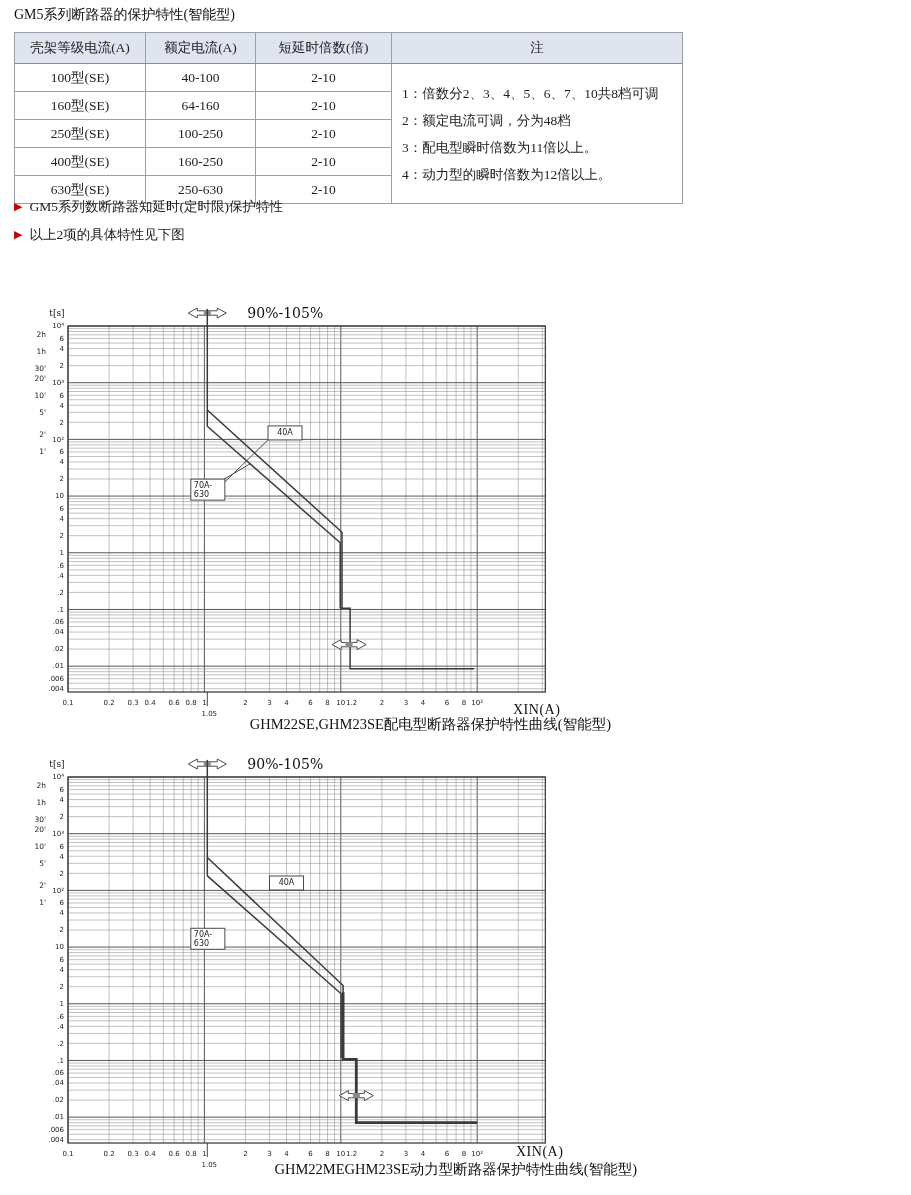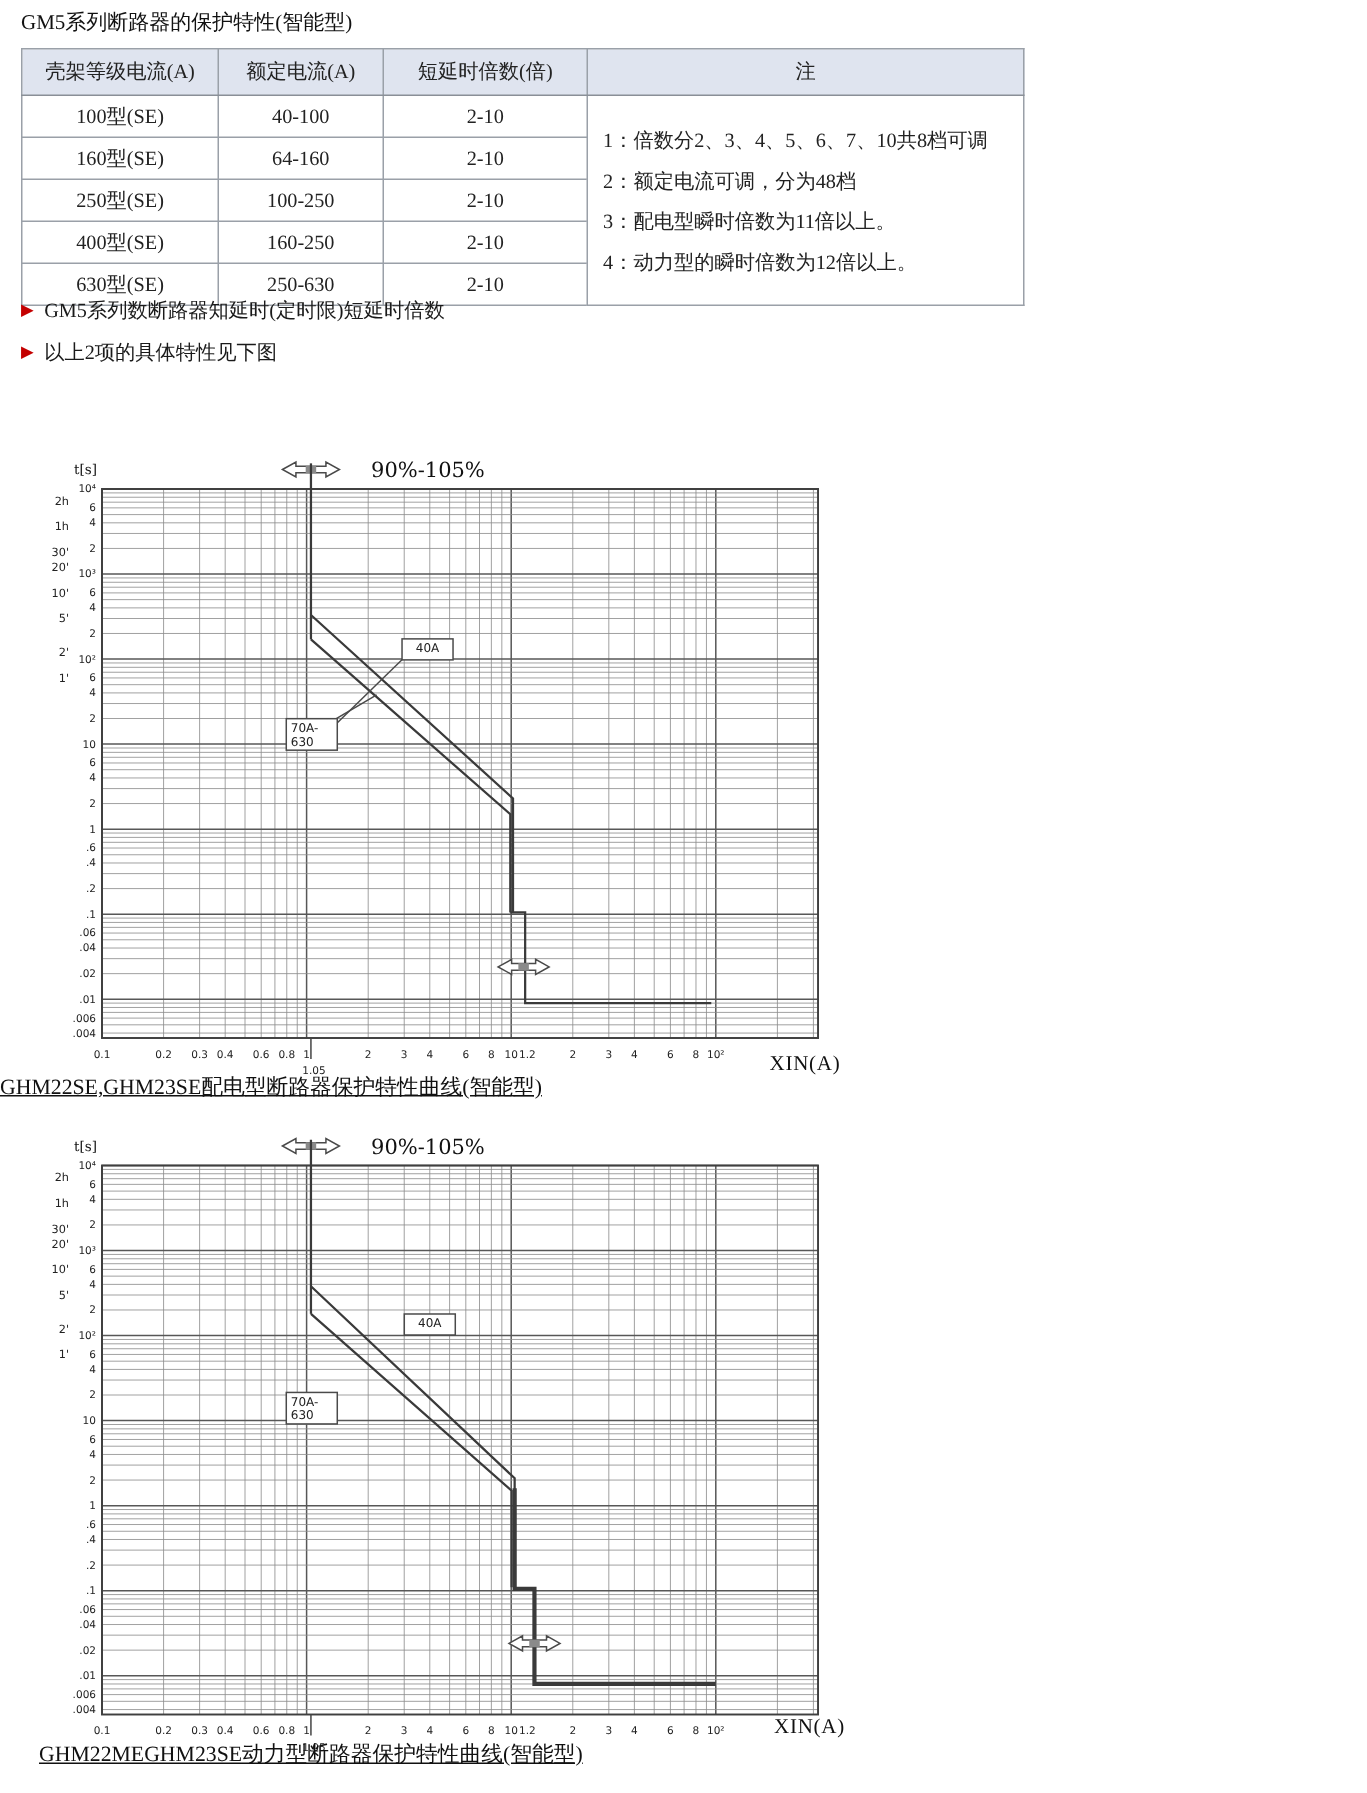--- a/index.html
+++ b/index.html
@@ -12,22 +12,22 @@
   table.spec{border:1.5px solid #777;}
   table.spec thead th{background:#dfe4ef;height:30px;font-weight:normal;text-align:center;
                       border-bottom:1.5px solid #8a8f97;}
   table.spec td.c{height:27px;text-align:center;}
   table.spec td.notes{vertical-align:middle;text-align:left;padding-left:10px;}
   .note-line{line-height:27px;white-space:nowrap;}
   .bullets{position:absolute;left:14px;top:197px;}
   .bullet{height:28px;line-height:19px;font-size:13.5px;white-space:nowrap;}
   .tri{color:#c40000;font-size:11px;margin-right:7px;vertical-align:1px;}
   .chart-svg{position:absolute;left:0;}
-  .chart-caption{position:absolute;left:0;width:611px;text-align:left;
-                 font-size:14.5px;color:#111;text-decoration:underline;}
+  .chart-caption{position:absolute;left:0;width:611px;text-align:right;
+                 font-size:14.5px;color:#111;}
   .xin-label{position:absolute;font-size:14px;color:#111;letter-spacing:.5px;}
 </style>
 </head>
 <body>
 
 <div class="page">
 
   <div class="doc-title">GM5系列断路器的保护特性(智能型)</div>
 
   <table class="spec" style="width:668px;">
@@ -74,21 +74,21 @@
         </tr>
         <tr>
           <td class="c">630型(SE)</td>
           <td class="c">250-630</td>
           <td class="c">2-10</td>
         </tr>
       </tbody>
   </table>
 
   <div class="bullets" id="bullets">
-      <div class="bullet"><span class="tri">▶</span><span>GM5系列数断路器知延时(定时限)短延时倍数</span></div>
+      <div class="bullet"><span class="tri">▶</span><span>GM5系列数断路器知延时(定时限)保护特性</span></div>
       <div class="bullet"><span class="tri">▶</span><span>以上2项的具体特性见下图</span></div>
     </div>
 
   <svg id="chart0" class="chart-svg" style="top:294px;" width="620" height="430" viewBox="0 0 620 430">
       <g>
         <line x1="68" y1="32" x2="68" y2="398" stroke="#575757" stroke-width="1"></line>
         <line x1="109.06049140856705" y1="32" x2="109.06049140856705" y2="398" stroke="#8d8d8d" stroke-width="0.55"></line>
         <line x1="133.07933914376196" y1="32" x2="133.07933914376196" y2="398" stroke="#8d8d8d" stroke-width="0.55"></line>
         <line x1="150.12098281713406" y1="32" x2="150.12098281713406" y2="398" stroke="#8d8d8d" stroke-width="0.55"></line>
         <line x1="163.33950859143295" y1="32" x2="163.33950859143295" y2="398" stroke="#8d8d8d" stroke-width="0.55"></line>

